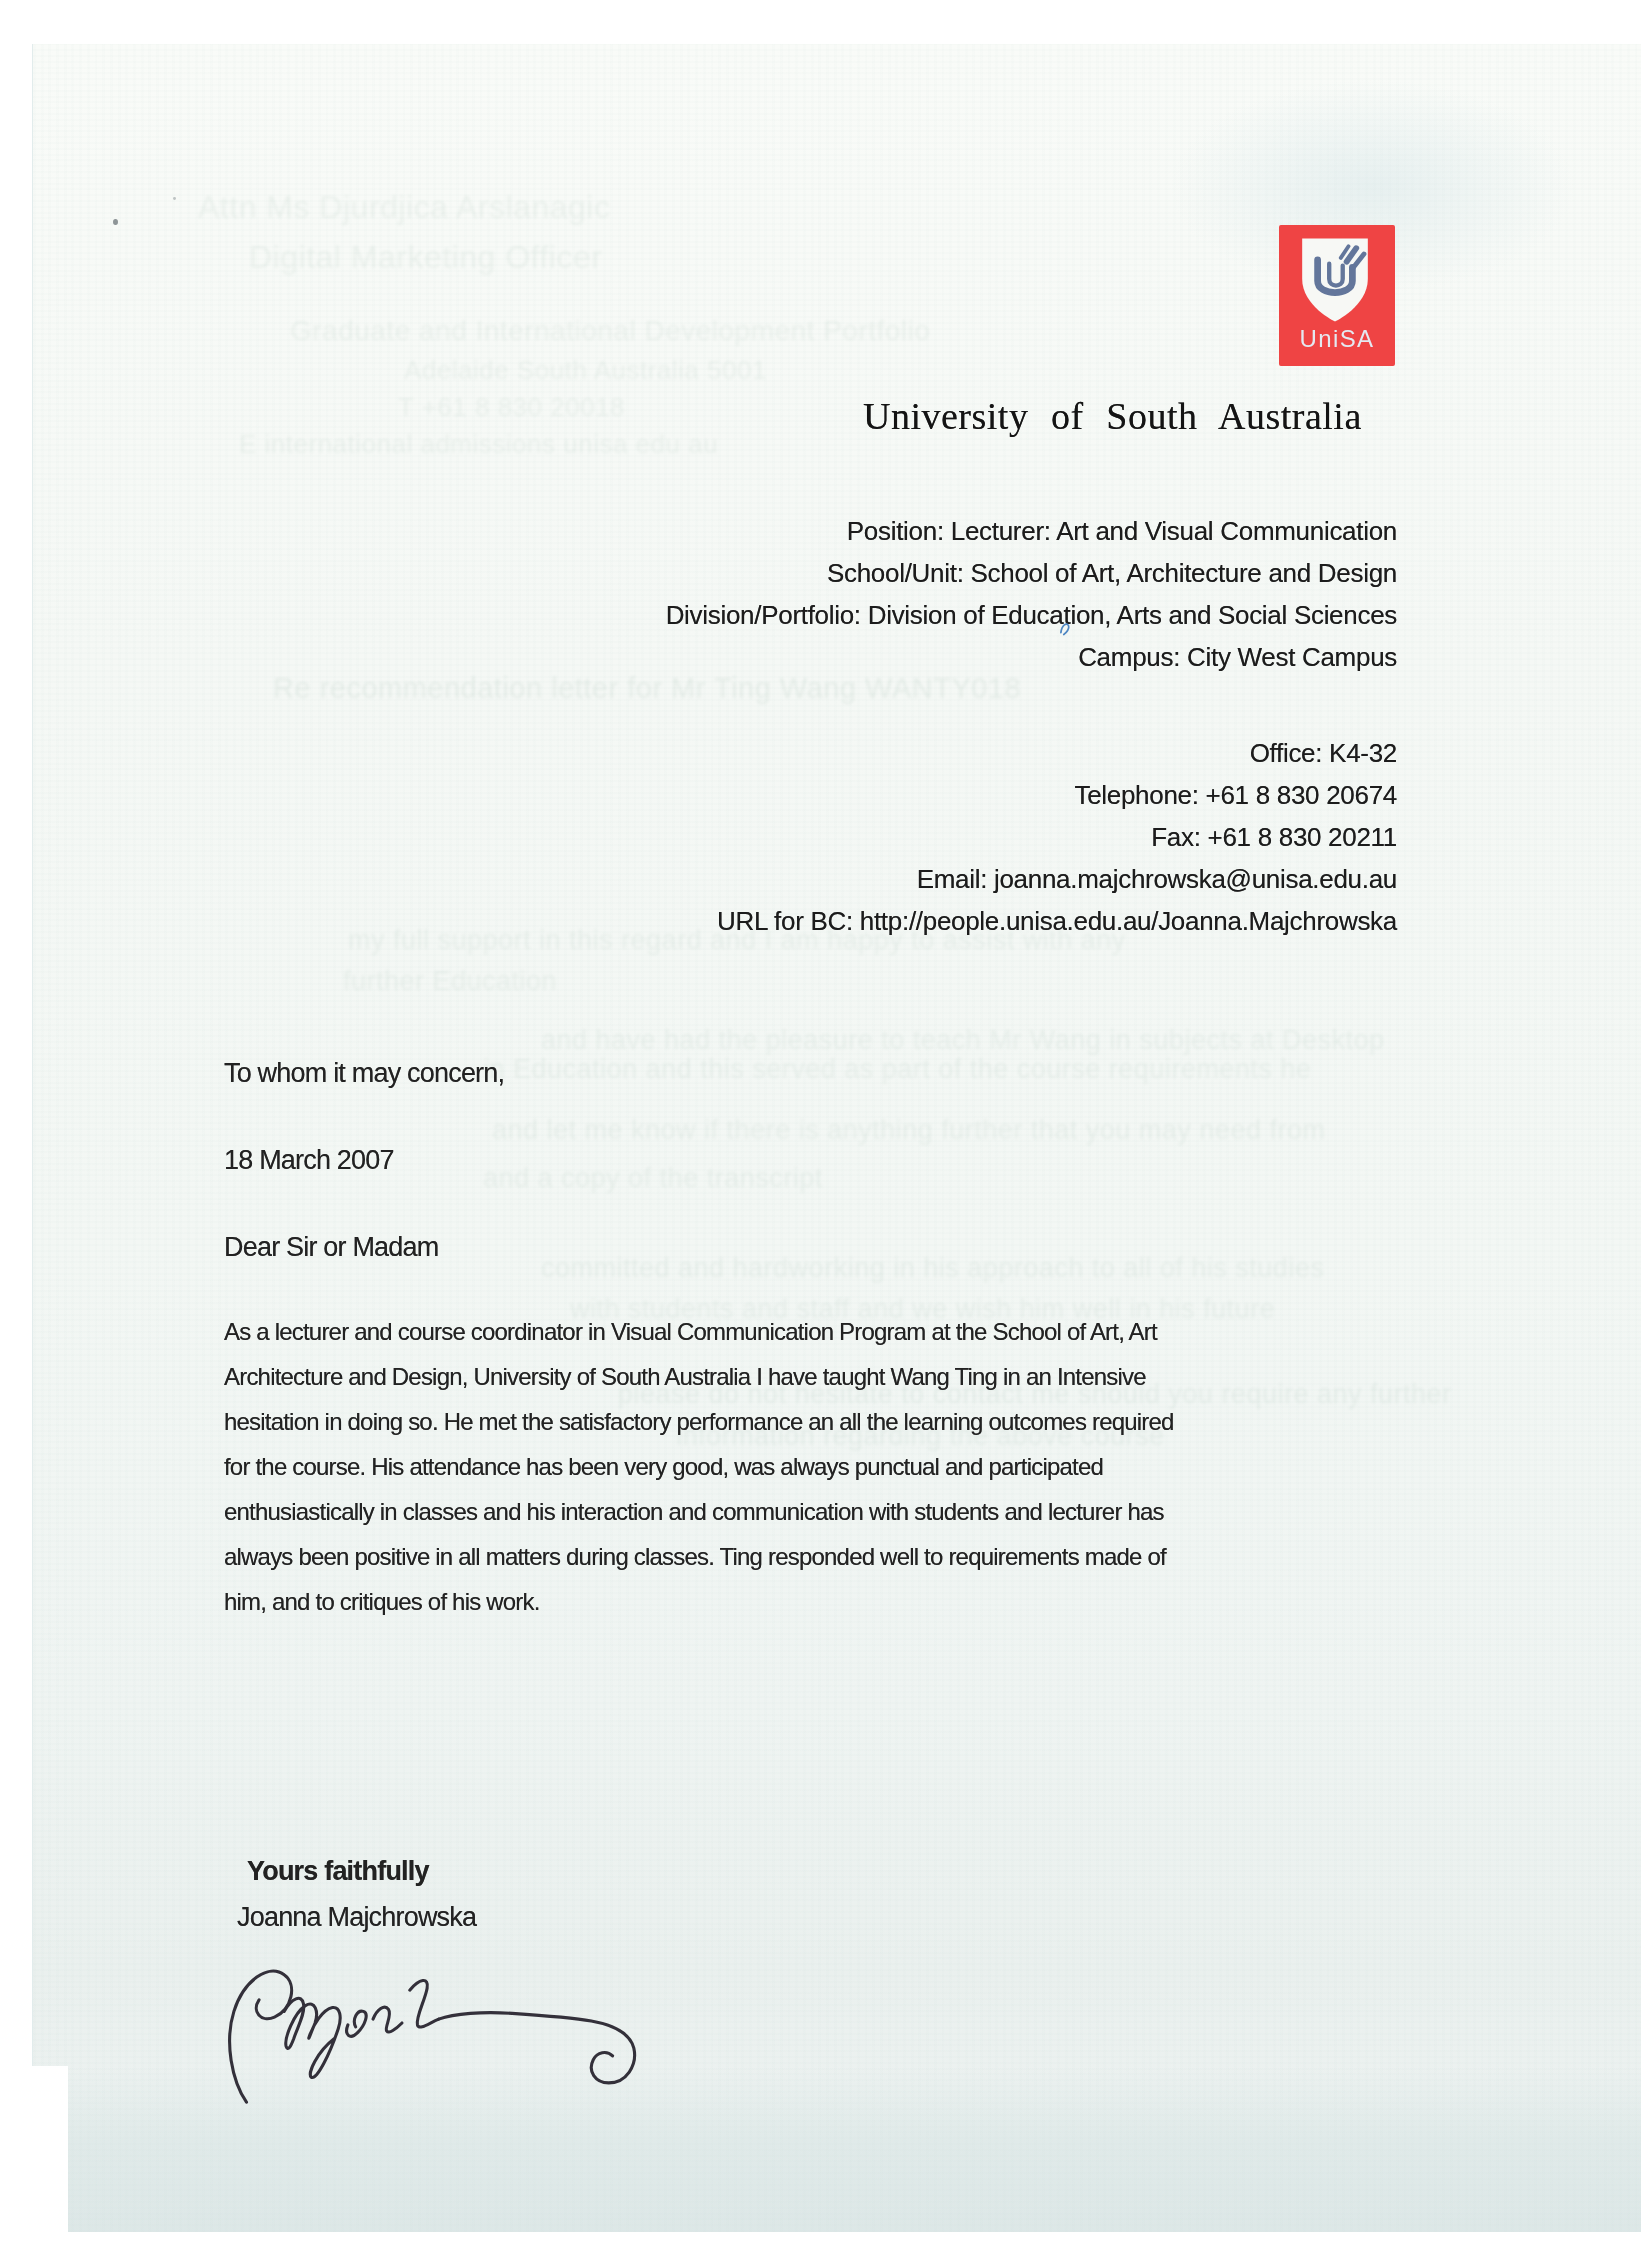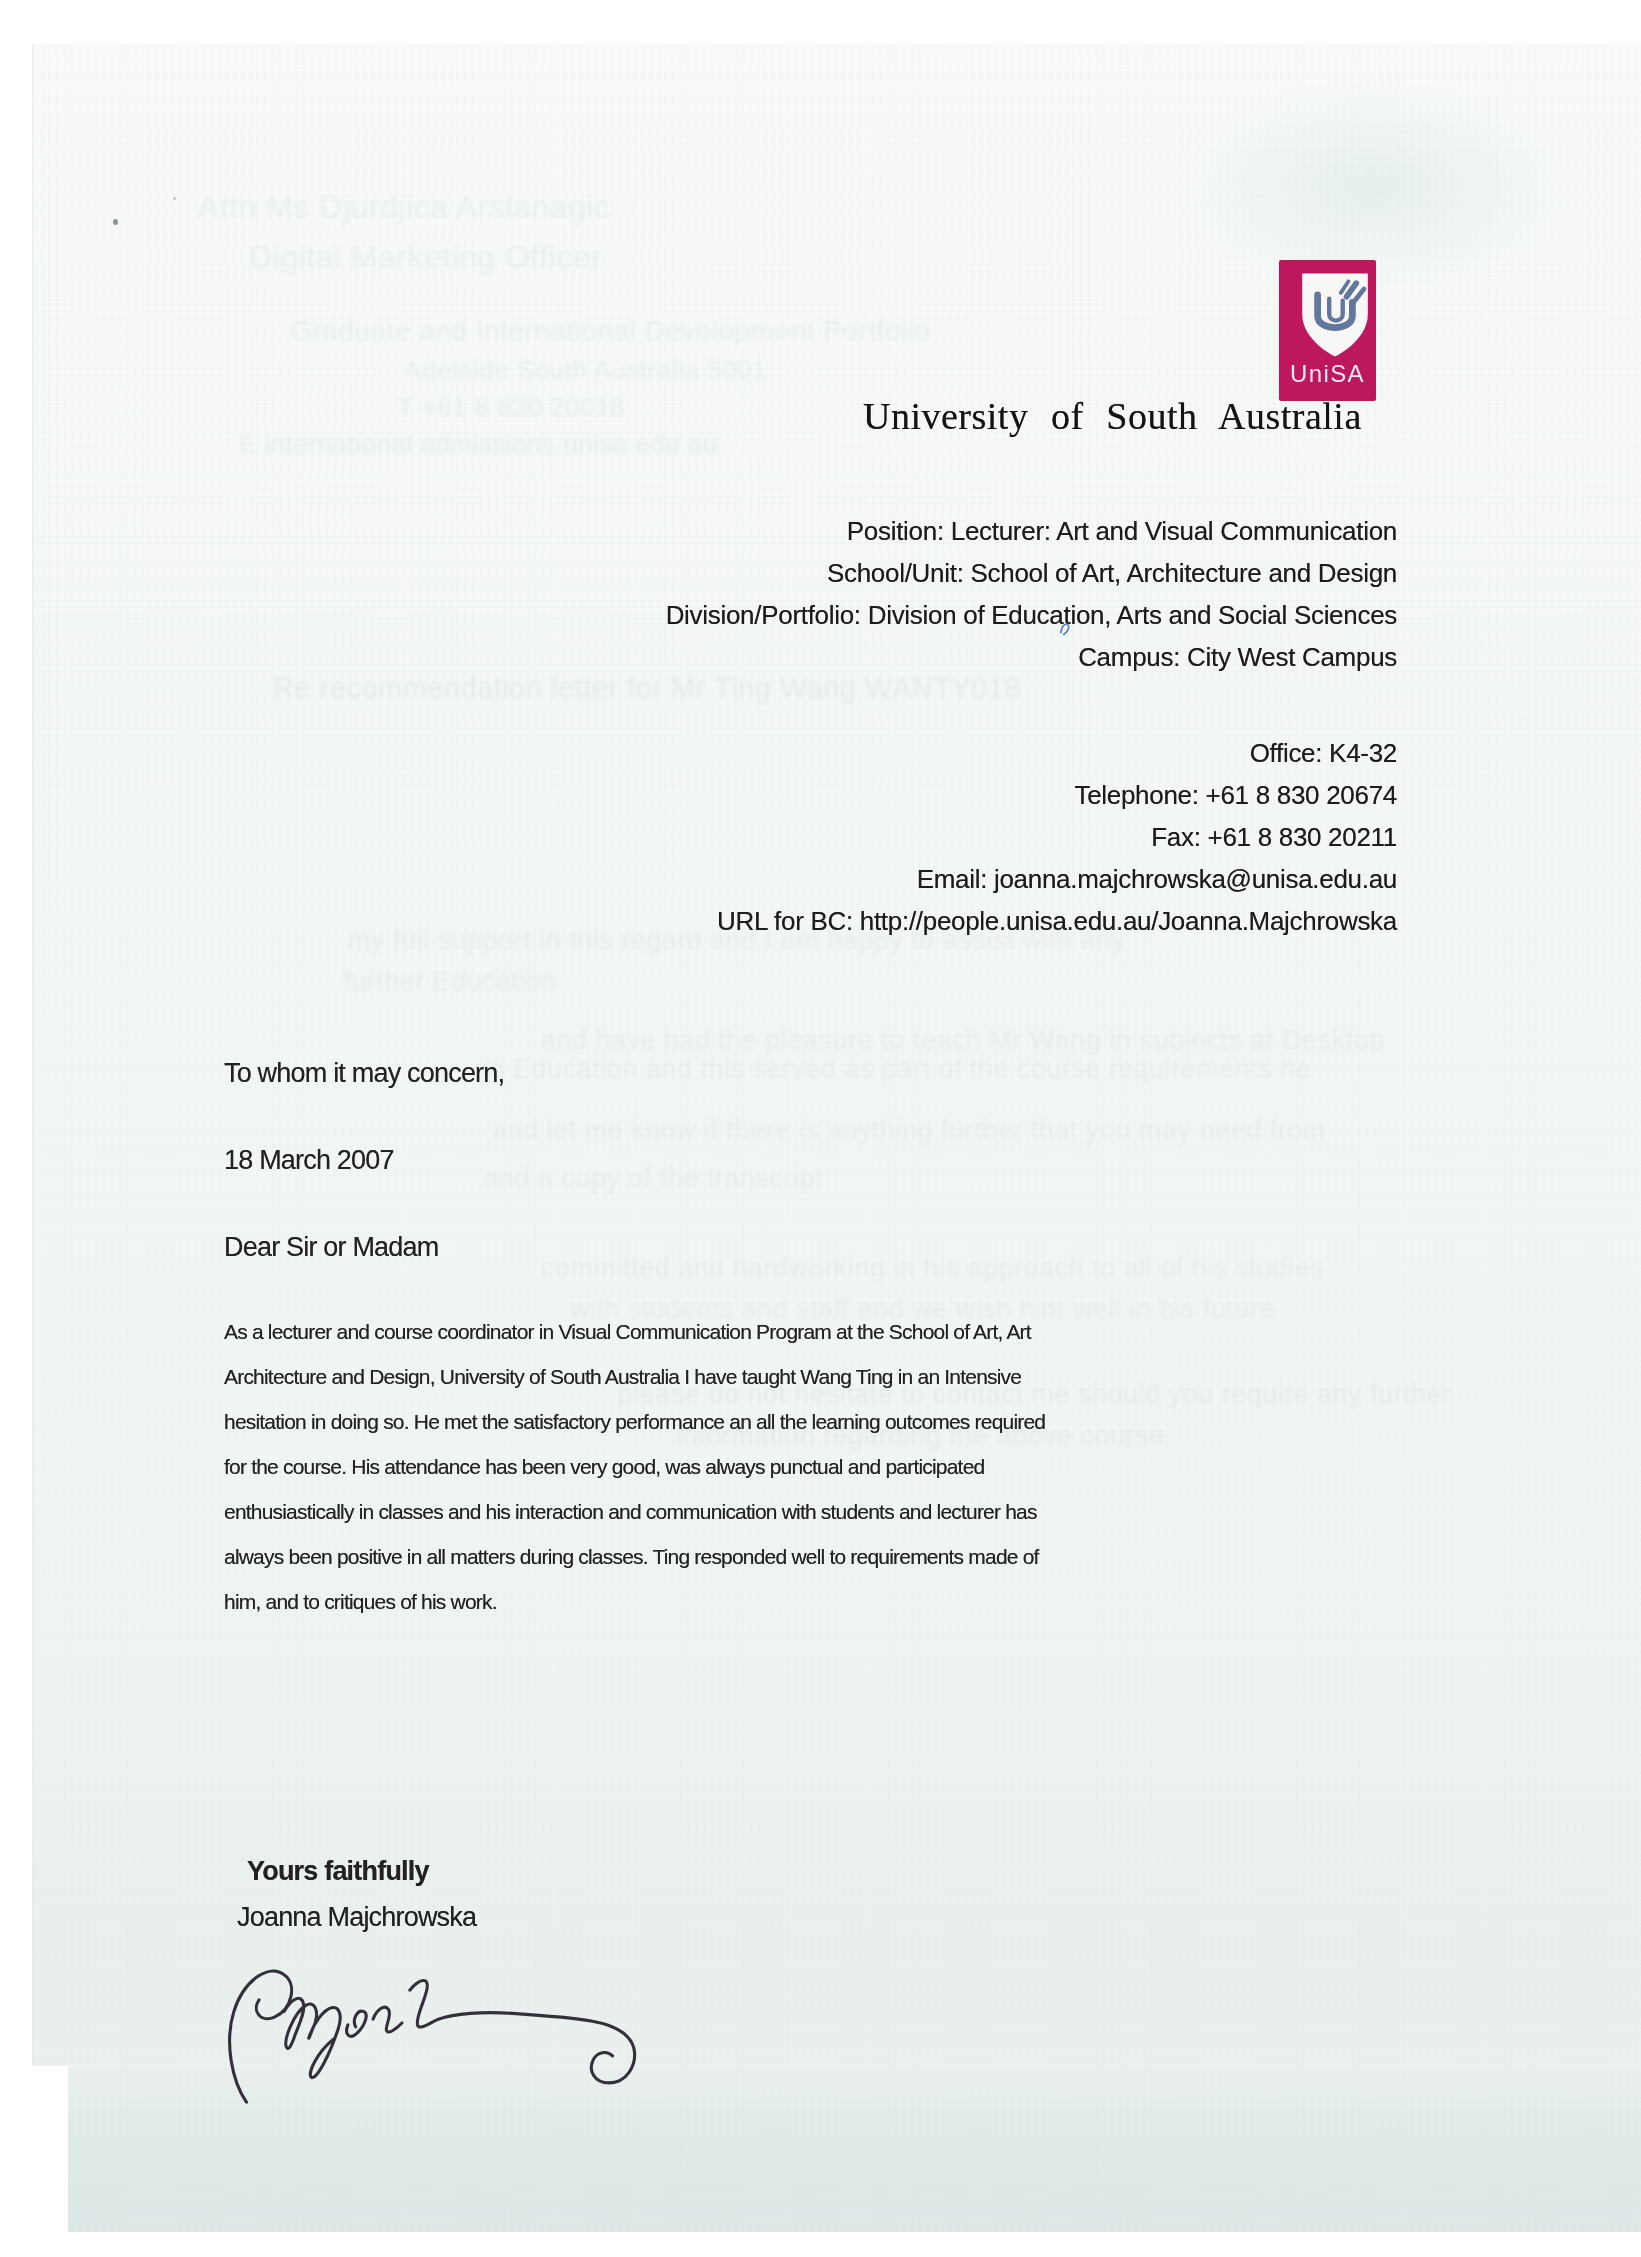--- a/index.html
+++ b/index.html
@@ -28,22 +28,22 @@
     background:linear-gradient(180deg, rgba(208,224,223,0) 0%, rgba(205,222,221,0.40) 45%, rgba(201,219,219,0.50) 100%);
   }
   .corner-white{position:absolute;left:0;top:2066px;width:68px;height:191px;background:#ffffff;}
   
   .ghost{
     position:absolute;white-space:nowrap;color:#4f7f69;opacity:0.075;
     filter:blur(1.4px);letter-spacing:0.5px;pointer-events:none;
   }
   
   .logo{
-    position:absolute;left:1279px;top:225px;width:97px;height:141px;
-    background:#be185d;border-radius:1.9px;margin-top:35px;
+    position:absolute;left:1279px;top:225px;width:116px;height:141px;
+    background:#ef4444;border-radius:1.9px;
   }
   .logo svg{position:absolute;left:0;top:0;}
   .logo-word{
     position:absolute;left:0;right:0;top:100px;text-align:center;
     color:#e4e9f1;font-size:24px;letter-spacing:1.4px;
   }
   .uni-name{
     position:absolute;left:863px;top:394px;
     font-family:"Liberation Serif",serif;font-size:38px;color:#141414;
     word-spacing:12.6px;letter-spacing:0.5px;white-space:nowrap;
@@ -57,21 +57,21 @@
   }
   .contact div{white-space:nowrap;}
   .contact-role{top:510px;}
   .contact-office{top:732px;}
   
   .ink{
     position:absolute;font-size:27px;color:#222222;letter-spacing:-0.8px;white-space:nowrap;
     text-shadow:0 0 0.5px rgba(30,30,30,0.6);
   }
   .para{position:absolute;left:224px;top:1309px;}
-  .para div{height:45px;line-height:45px;font-size:21px;letter-spacing:-0.8px;white-space:nowrap;
+  .para div{height:45px;line-height:45px;font-size:24px;letter-spacing:-0.8px;white-space:nowrap;
     color:#222222;text-shadow:0 0 0.5px rgba(30,30,30,0.6);}
   .speck{position:absolute;border-radius:50%;pointer-events:none;}
   .s1{left:113px;top:219px;width:4.8px;height:5.8px;background:rgba(55,65,72,0.55);}
   .s2{left:173px;top:197px;width:2.9px;height:2.9px;background:rgba(90,100,105,0.35);}
   .penmark{position:absolute;left:1058px;top:620px;}
   .signature{position:absolute;left:203px;top:1936px;}
 </style>
 </head>
 <body>
 

